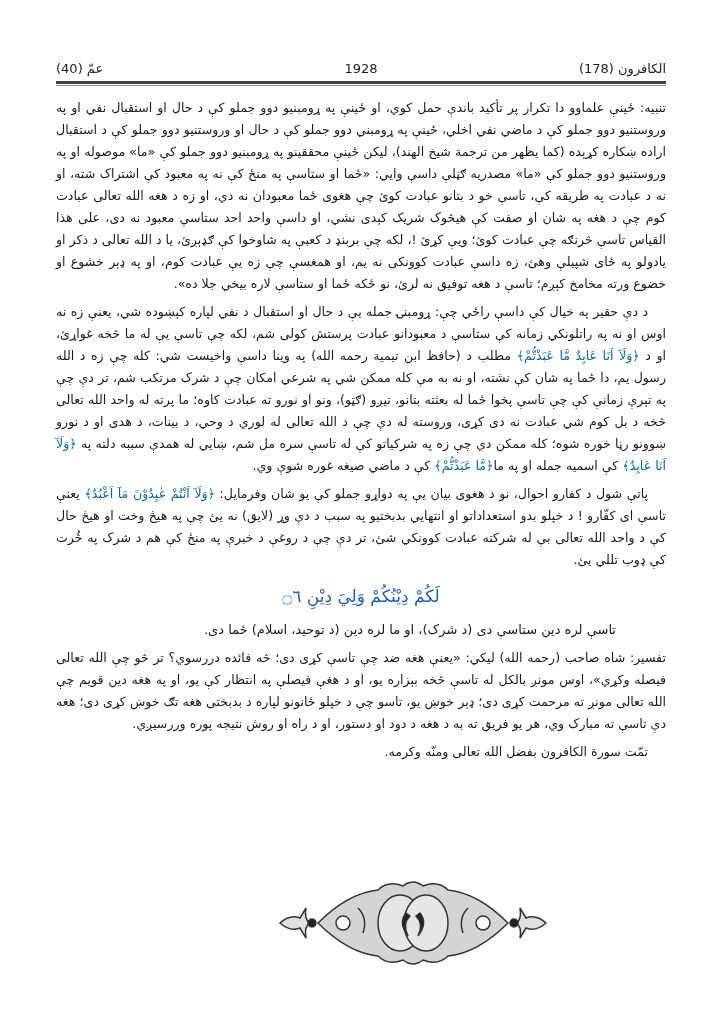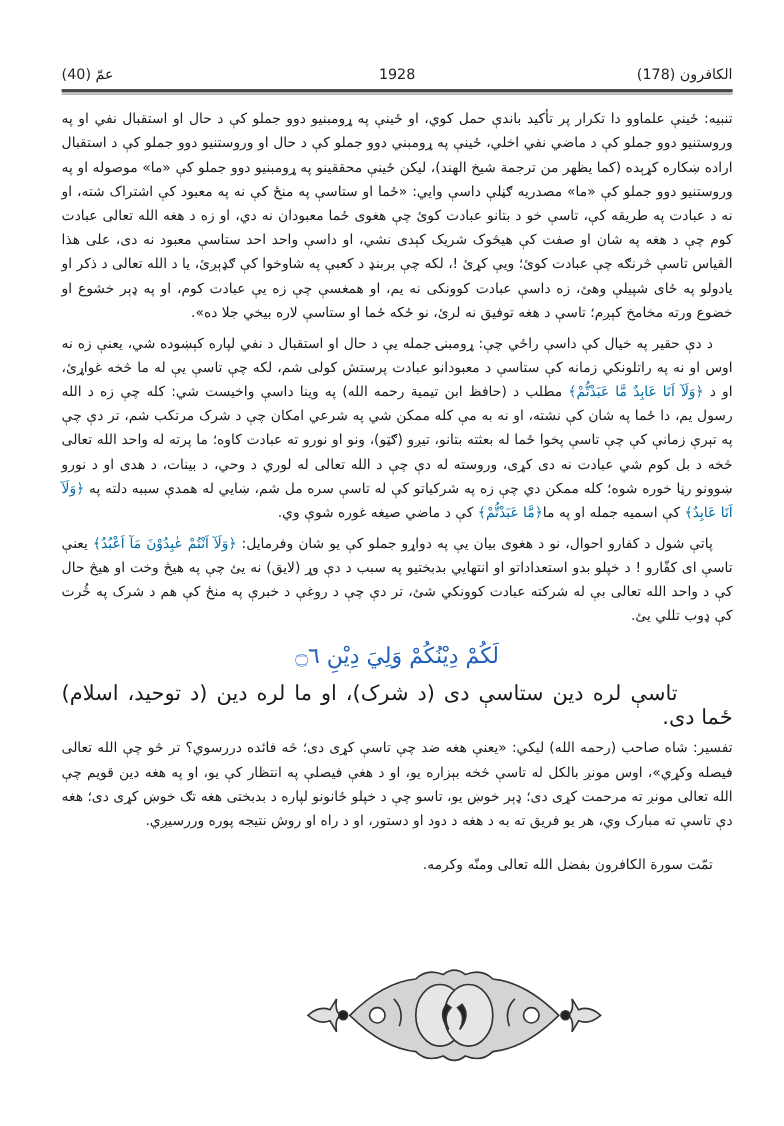--- a/index.html
+++ b/index.html
@@ -17,25 +17,25 @@
     .rule { position: absolute; top: 81px; left: 0; width: 610px; height: 3px; background: #444; }
     .rule2 { position: absolute; top: 85px; left: 0; width: 610px; height: 1px; background: #888; }
     .body-text {
       position: absolute; top: 97px; left: 0; width: 610px;
       direction: rtl; text-align: justify; font-size: 12.6px; line-height: 22px;
     }
     .para { margin: 0 0 6px 0; }
     .para.indent { text-indent: 18px; }
     .q { color: #0369a1; }
     .verse {
-      text-align: center; color: #2060b8; font-size: 20px; margin: 14px 0 12px 0;
+      text-align: center; color: #2060b8; font-size: 17px; margin: 14px 0 12px 0;
       font-family: "DejaVu Serif", serif;
     }
-    .translation { text-indent: 50px; font-size: 19px; margin: 0 0 6px 0; }
-    .closing { text-indent: 18px; margin-top: 18px; }
+    .translation { text-indent: 50px; font-size: 13px; margin: 0 0 6px 0; }
+    .closing { text-indent: 18px; margin-top: 6px; }
     .ornament { position: absolute; left: 222px; top: 878px; width: 270px; height: 90px; }
   </style>
 </head>
 <body>
 
 <div class="page">
   <div class="header">
     <span>الكافرون (178)</span>
     <span class="mid">1928</span>
     <span>عمّ (40)</span>

